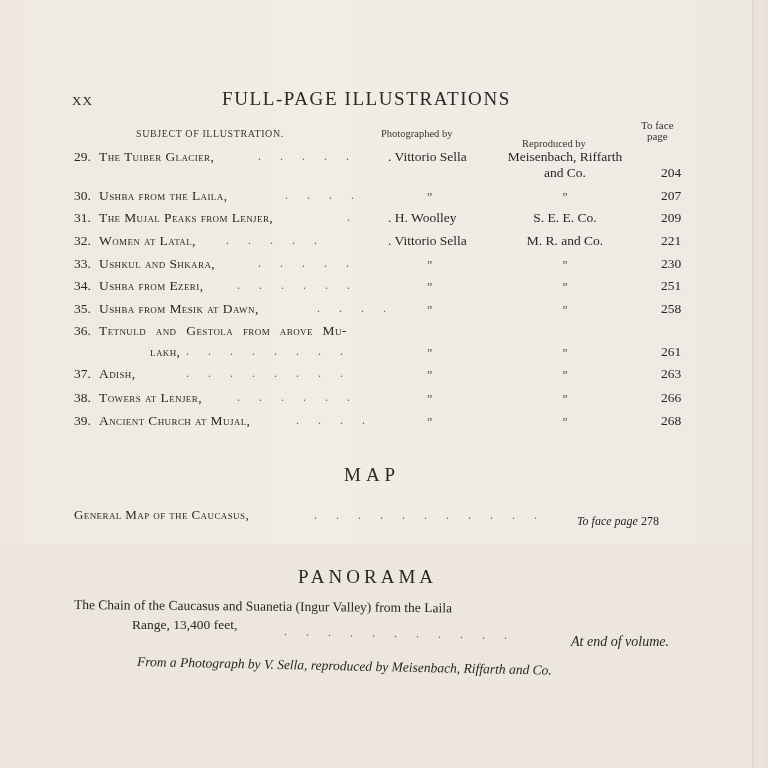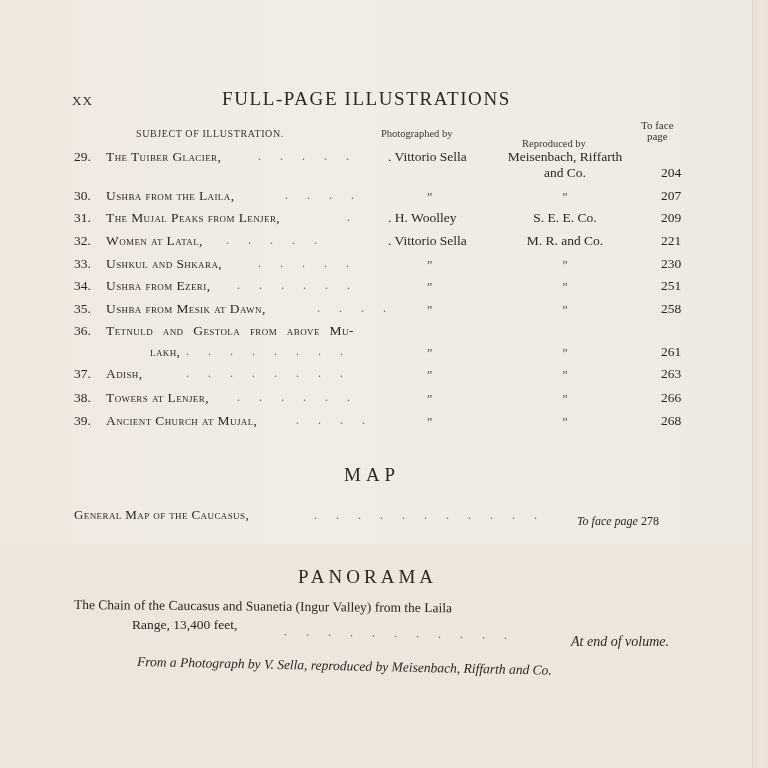--- a/index.html
+++ b/index.html
@@ -66,21 +66,21 @@
       font-family: "Liberation Serif", serif;
       font-size: 13.5px;
     }
     .row .num {
       position: absolute;
       left: 74px;
       top: 0;
     }
     .row .title {
       position: absolute;
-      left: 106px;
+      left: 99px;
       top: 0;
       font-variant: small-caps;
       letter-spacing: 0.4px;
     }
     .row .title.cont { left: 150px; }
     .row .dots {
       position: absolute;
       top: 0;
       color: #6a625a;
       letter-spacing: 0;

